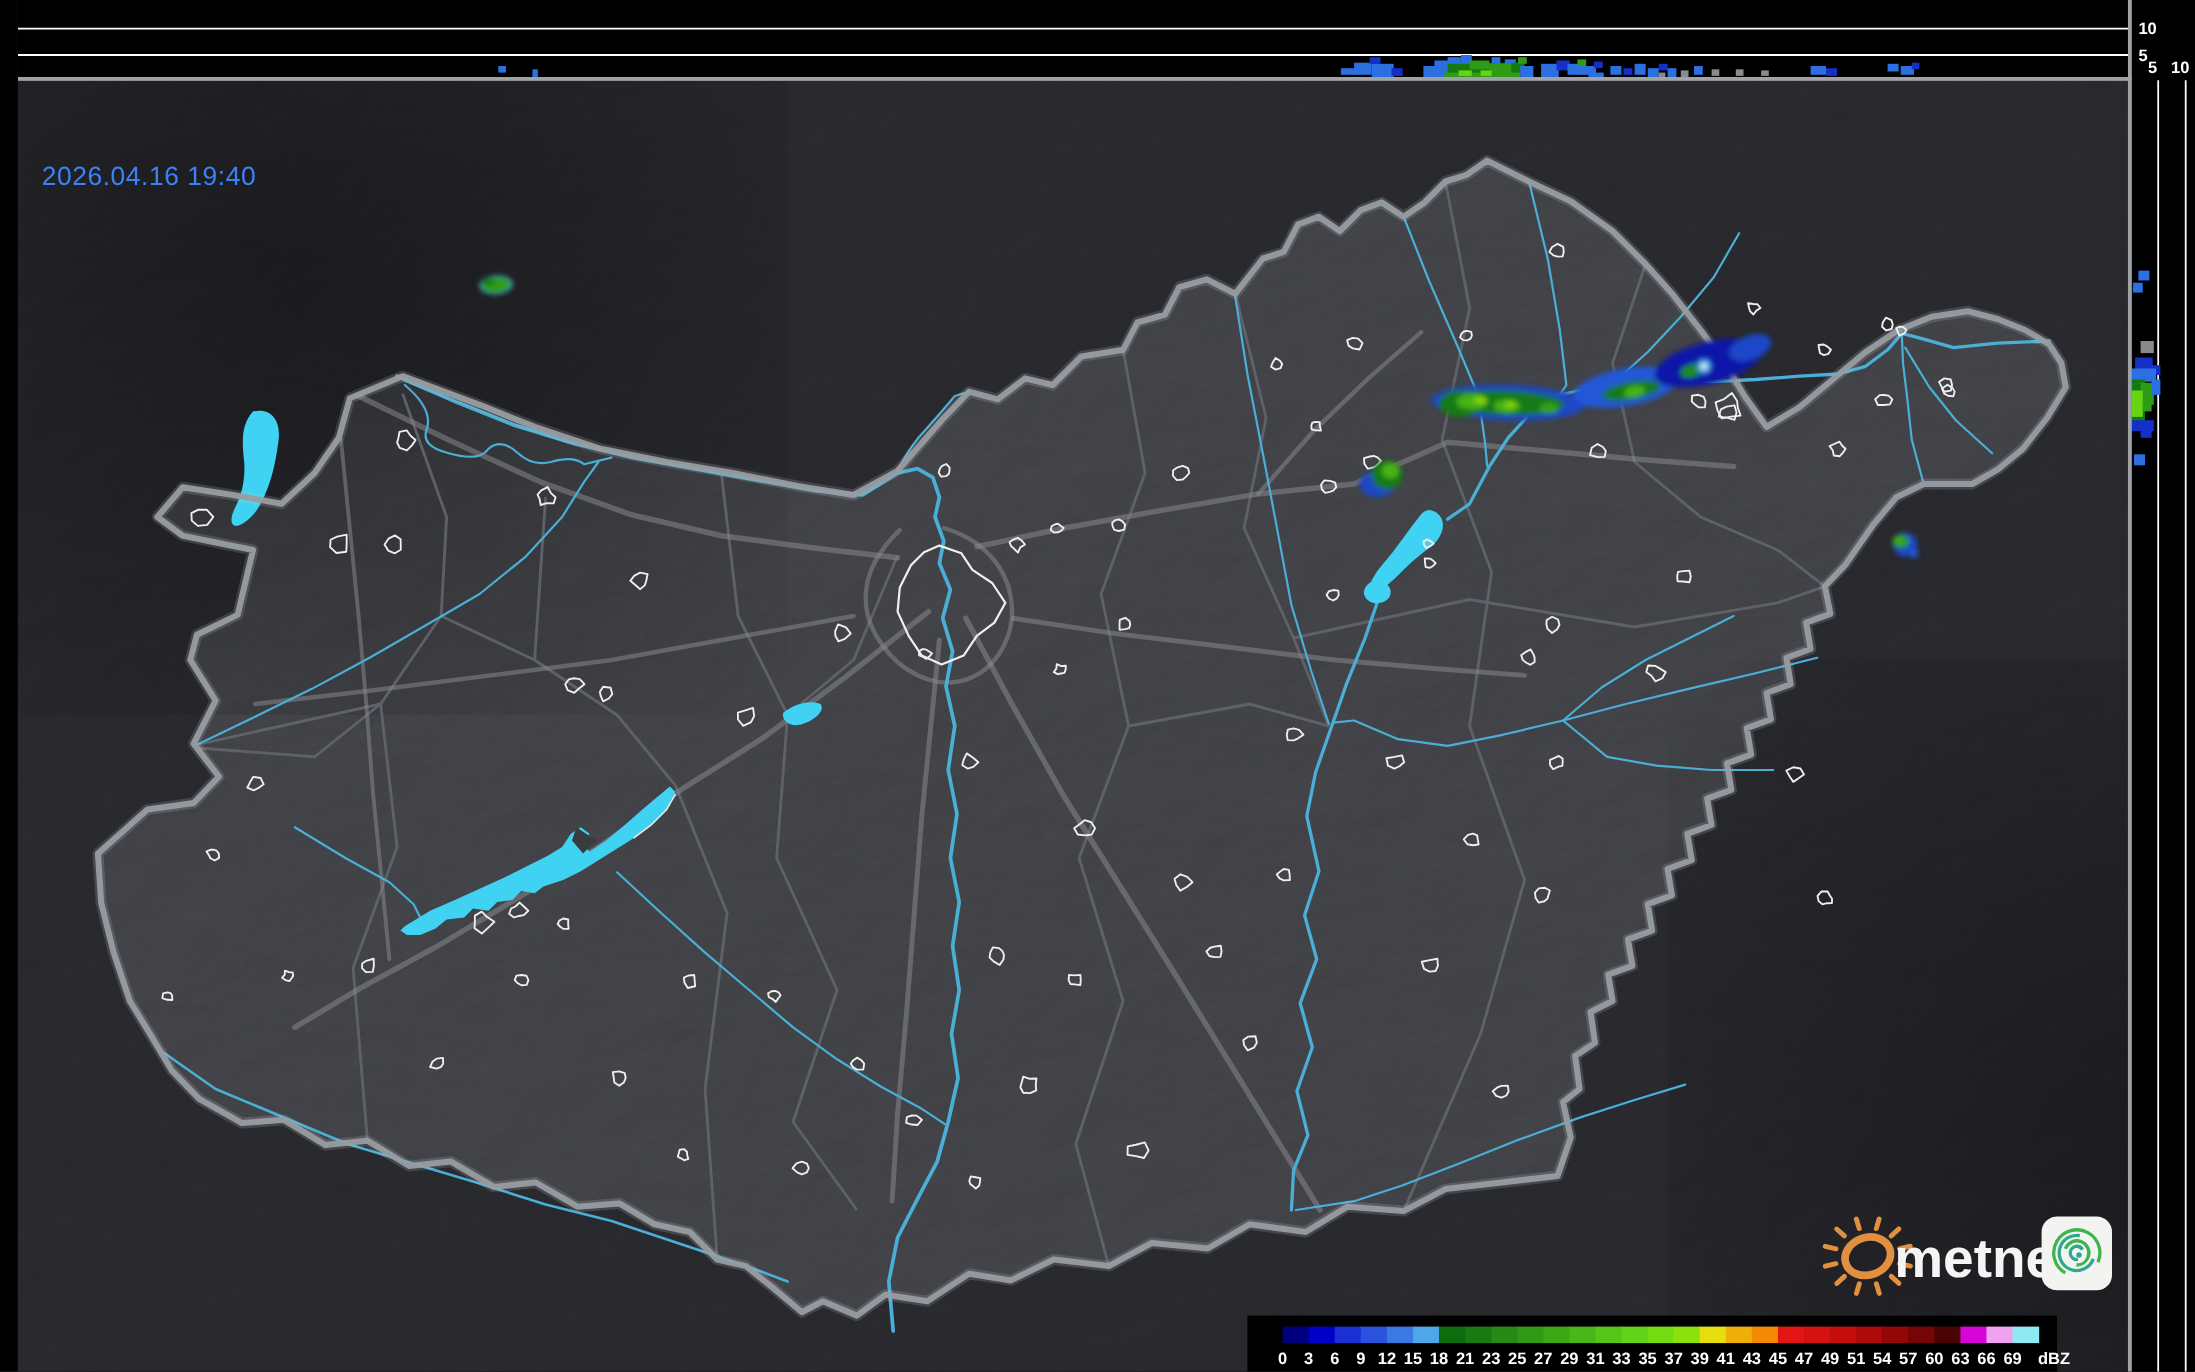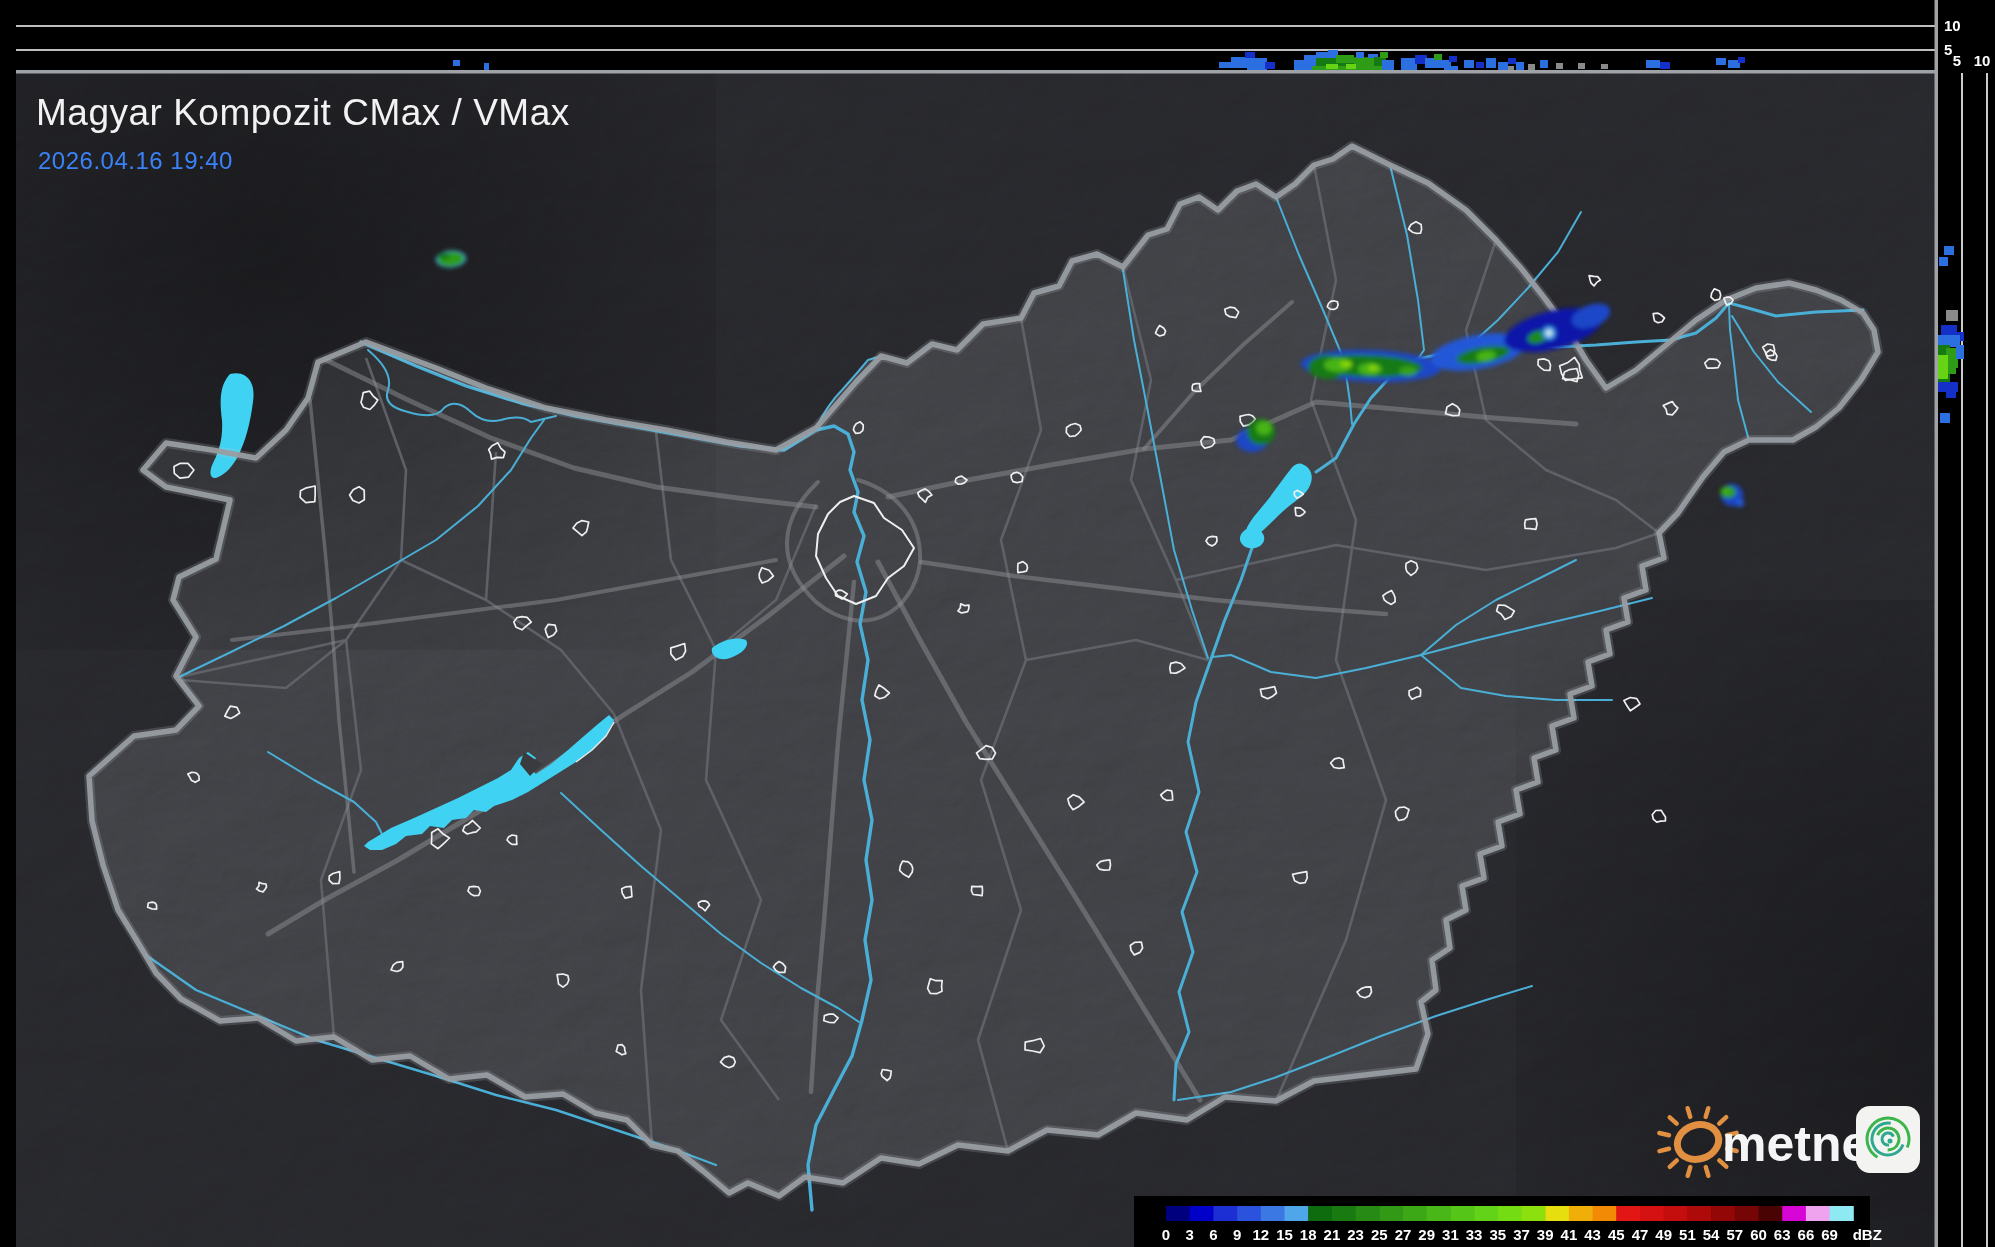--- a/index.html
+++ b/index.html
@@ -404,15 +404,14 @@
             <circle cx="1872" cy="1139" r="16" fill="none" stroke="#2FA890" stroke-width="3" stroke-dasharray="72 28" transform="rotate(20 1872 1139)"></circle>
             <circle cx="1872" cy="1139" r="21" fill="none" stroke="#3CB54A" stroke-width="3" stroke-dasharray="96 36" transform="rotate(120 1872 1139)"></circle>
             <circle cx="1872" cy="1139" r="11" fill="none" stroke="#3CB54A" stroke-width="3" stroke-dasharray="48 22" transform="rotate(200 1872 1139)"></circle>
             <circle cx="1872" cy="1139" r="6" fill="none" stroke="#2FA890" stroke-width="3" stroke-dasharray="26 12" transform="rotate(80 1872 1139)"></circle>
             <circle cx="1874" cy="1141" r="2.5" fill="#2FA890"></circle>
           </g>
     </g>
   </g>
 </svg>
 
-<div class="overlay-title">Magyar Kompozit CMax / VMax</div>
 <div class="overlay-datetime">2026.04.16 19:40</div>
 </div>
 
 </body></html>

